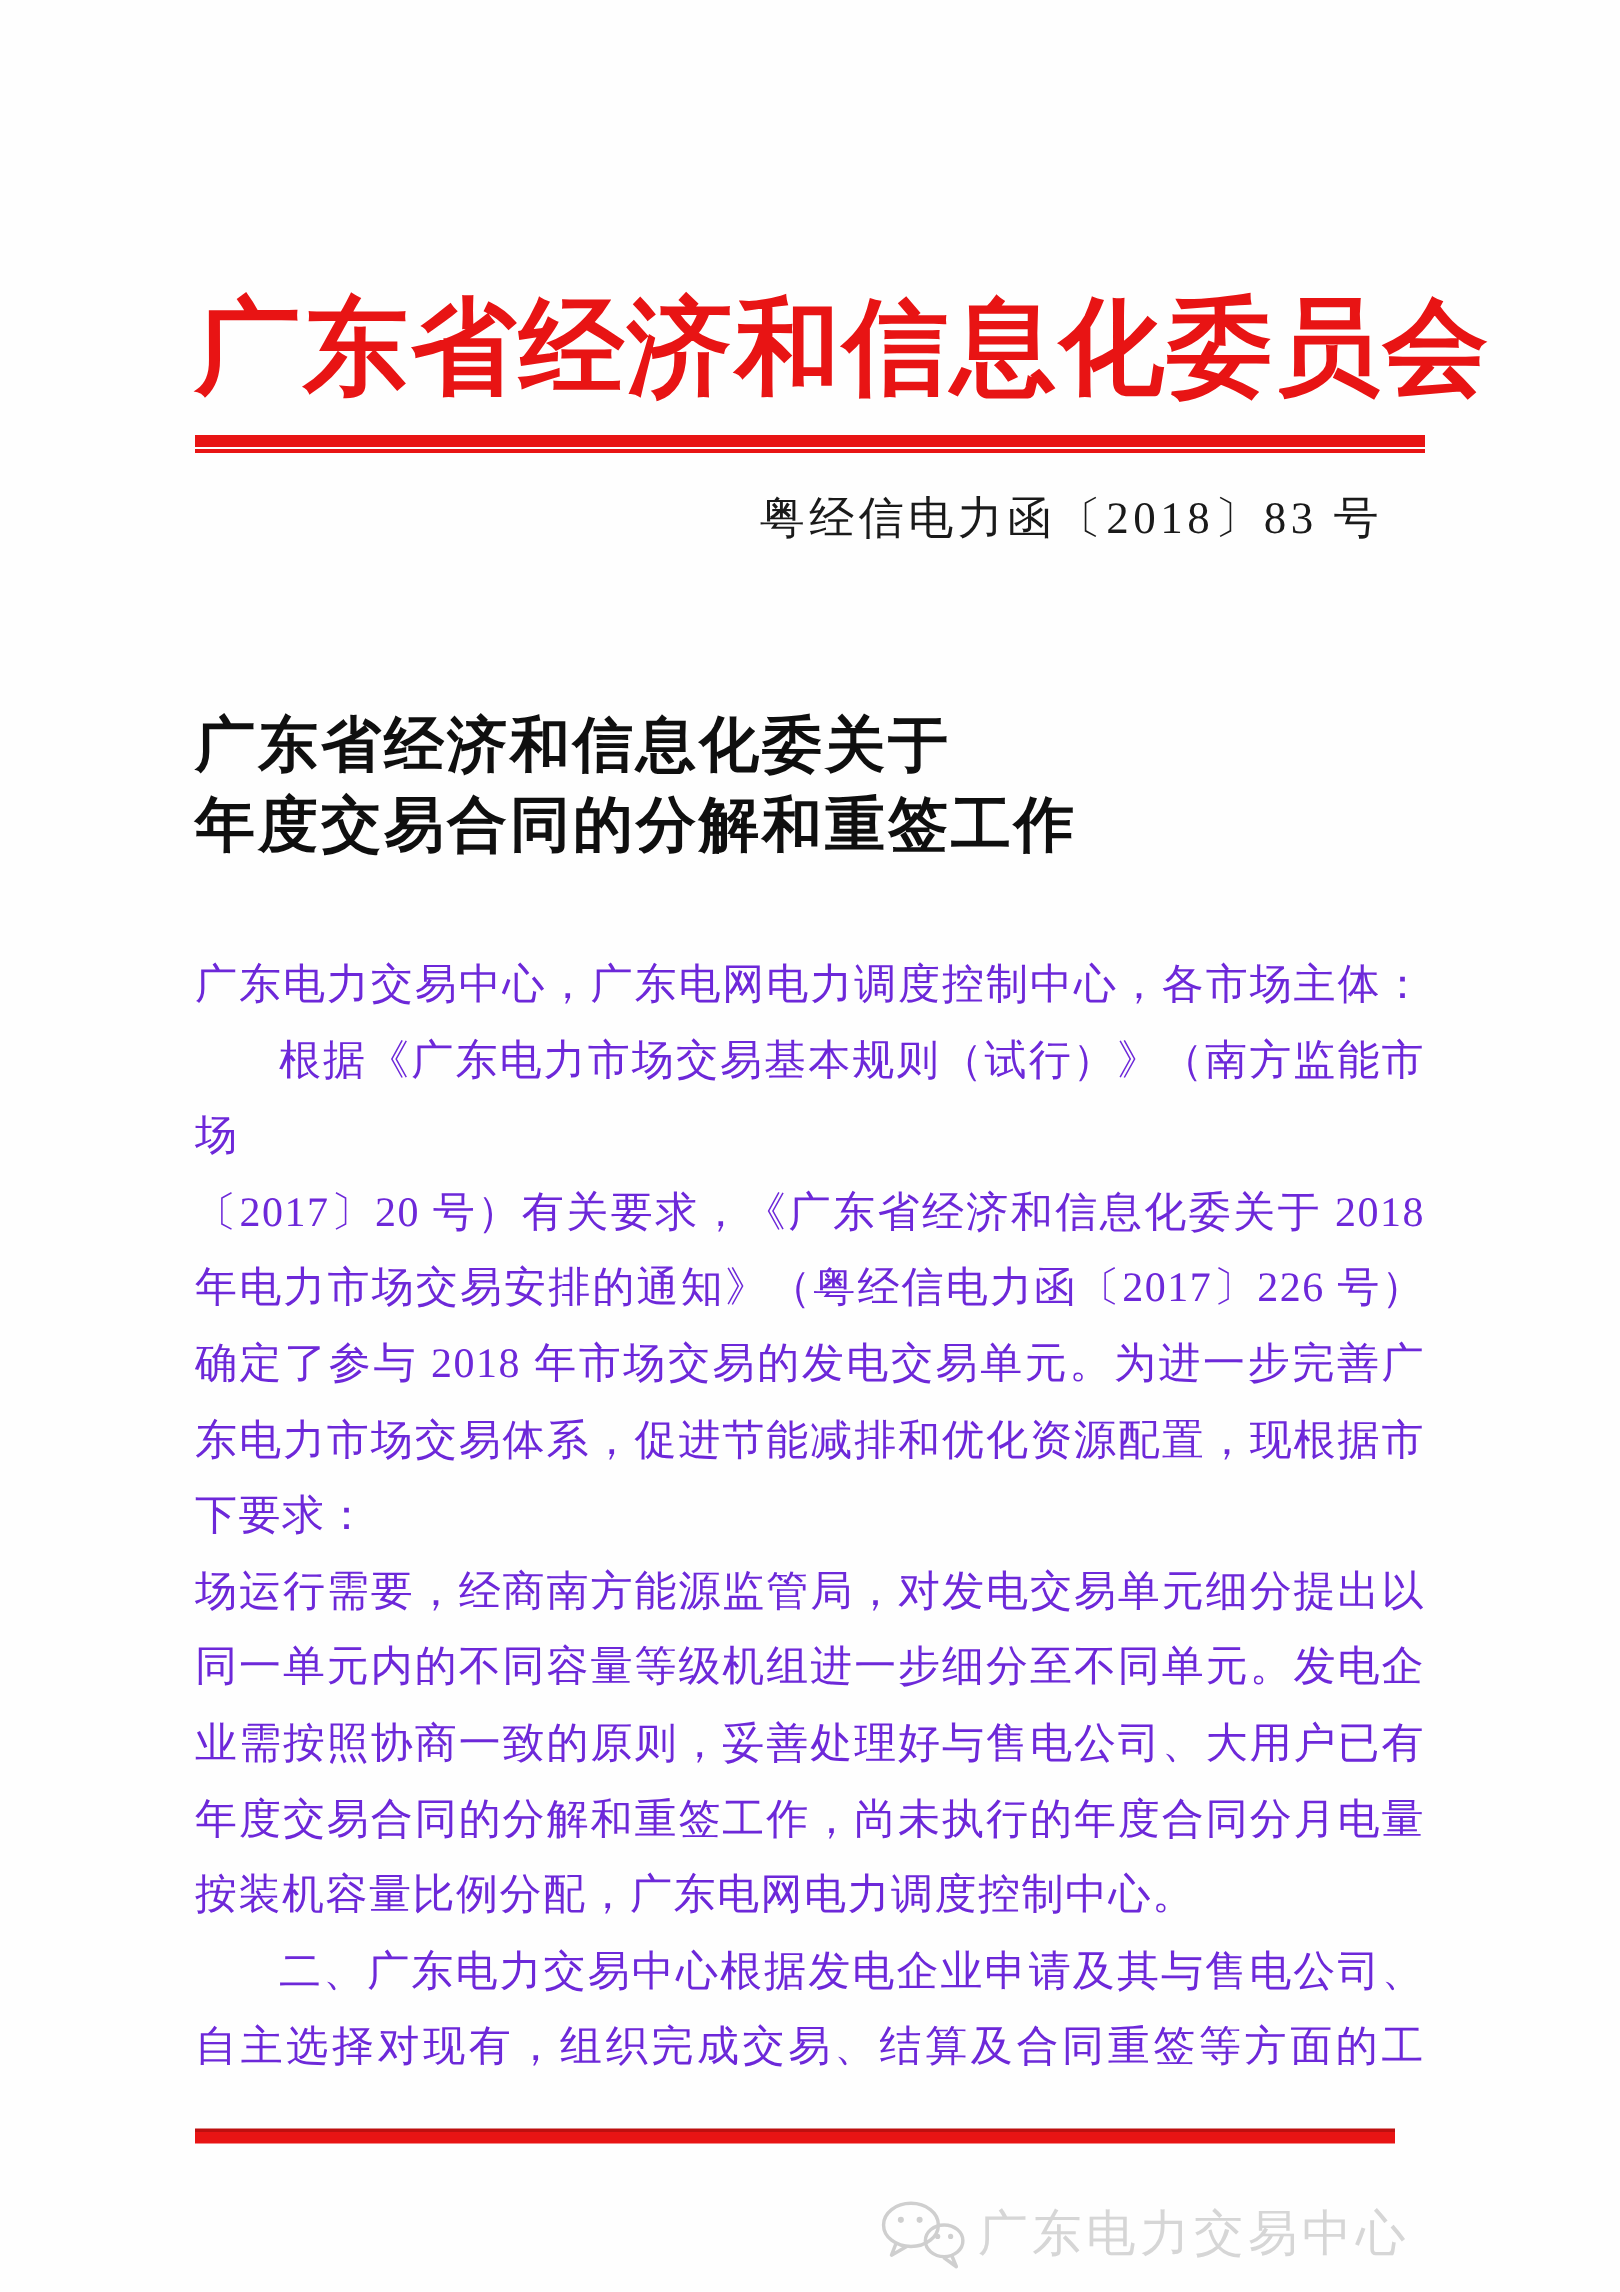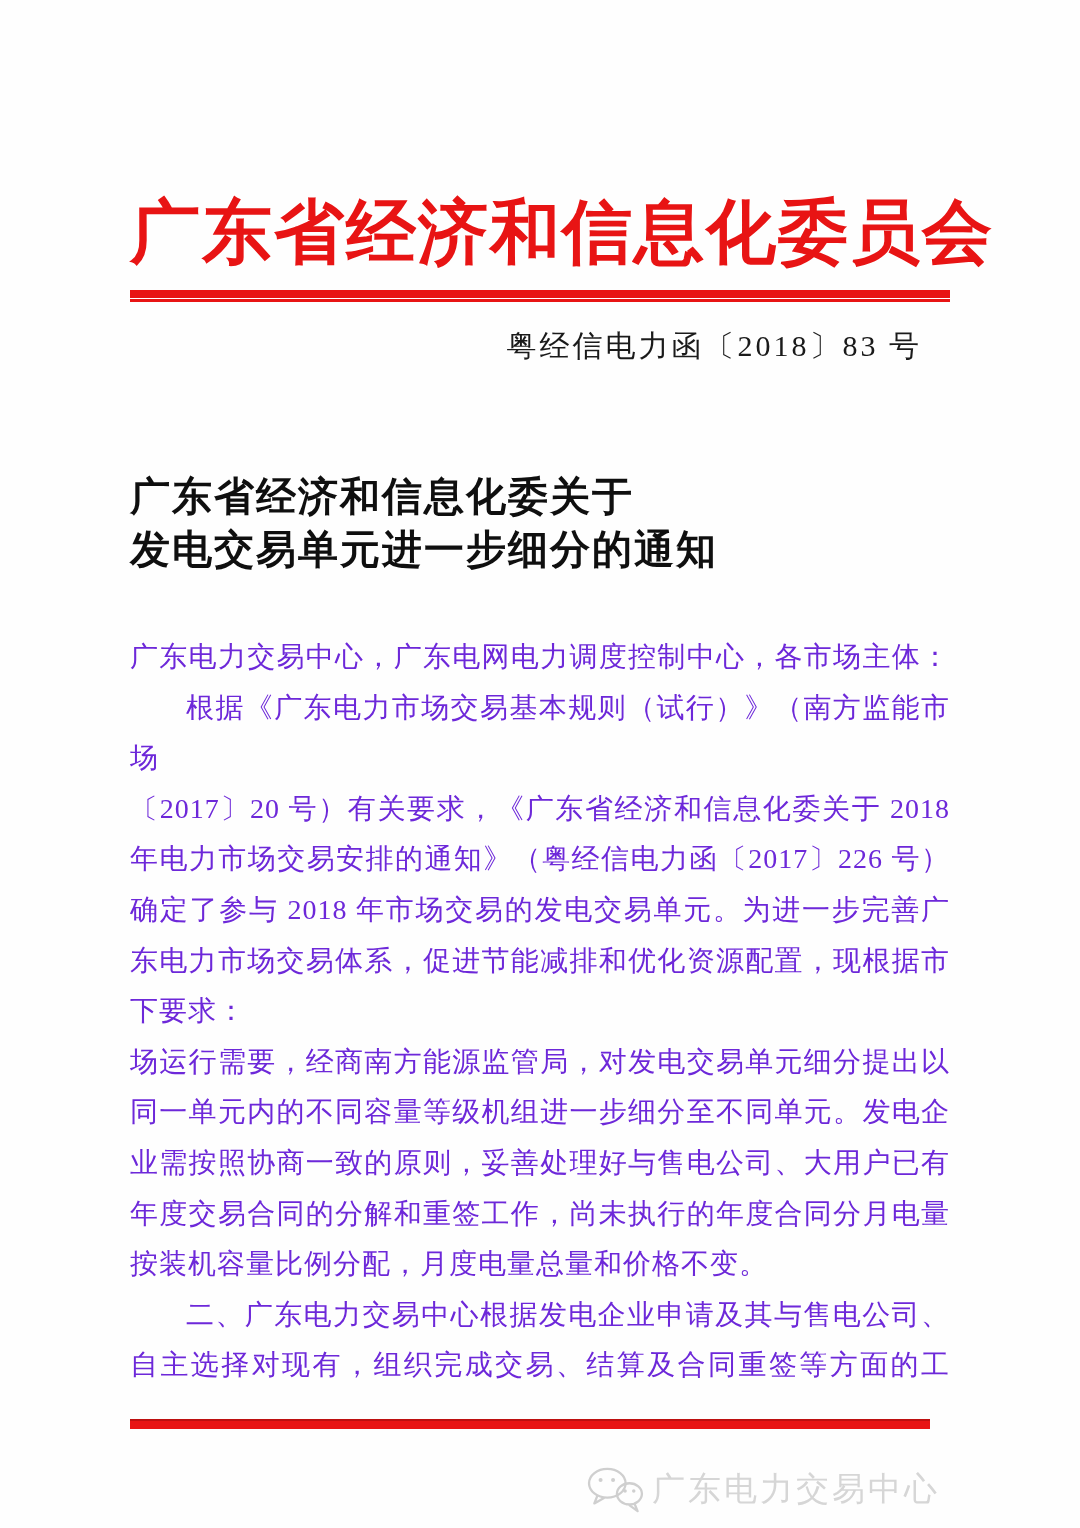--- a/index.html
+++ b/index.html
@@ -127,36 +127,36 @@
   <div class="content">
 
     <h1 class="org-title">广东省经济和信息化委员会</h1>
 
     <div class="rule rule-top"></div>
 
     <div class="doc-number">粤经信电力函〔2018〕83 号</div>
 
     <div class="doc-title">
       <div class="doc-title-line">广东省经济和信息化委关于</div>
-      <div class="doc-title-line">发电交易单元进一步细分的通知</div>
+      <div class="doc-title-line">年度交易合同的分解和重签工作</div>
     </div>
 
     <div class="body">
         <div class="body-line stretch">广东电力交易中心，广东电网电力调度控制中心，各市场主体：</div>
         <div class="body-line indent stretch">根据《广东电力市场交易基本规则（试行）》（南方监能市场</div>
         <div class="body-line stretch">〔2017〕20 号）有关要求，《广东省经济和信息化委关于 2018</div>
         <div class="body-line stretch">年电力市场交易安排的通知》（粤经信电力函〔2017〕226 号）</div>
         <div class="body-line stretch">确定了参与 2018 年市场交易的发电交易单元。为进一步完善广</div>
         <div class="body-line stretch">东电力市场交易体系，促进节能减排和优化资源配置，现根据市</div>
         <div class="body-line">下要求：</div>
         <div class="body-line stretch">场运行需要，经商南方能源监管局，对发电交易单元细分提出以</div>
         <div class="body-line stretch">同一单元内的不同容量等级机组进一步细分至不同单元。发电企</div>
         <div class="body-line stretch">业需按照协商一致的原则，妥善处理好与售电公司、大用户已有</div>
         <div class="body-line stretch">年度交易合同的分解和重签工作，尚未执行的年度合同分月电量</div>
-        <div class="body-line">按装机容量比例分配，月度电量总量和价格不变。</div>
+        <div class="body-line">按装机容量比例分配，广东电网电力调度控制中心。</div>
         <div class="body-line indent stretch">二、广东电力交易中心根据发电企业申请及其与售电公司、</div>
         <div class="body-line stretch">自主选择对现有，组织完成交易、结算及合同重签等方面的工</div>
       </div>
 
     <div class="rule rule-bottom"></div>
 
     <div class="watermark">
       <svg class="watermark-icon" viewBox="0 0 64 52" fill="none" stroke="#cfcfcf" stroke-width="2.4" stroke-linejoin="round">
         <ellipse cx="24" cy="19" rx="19" ry="15"></ellipse>
         <path d="M14 31 L10.5 40 L21 34"></path>

